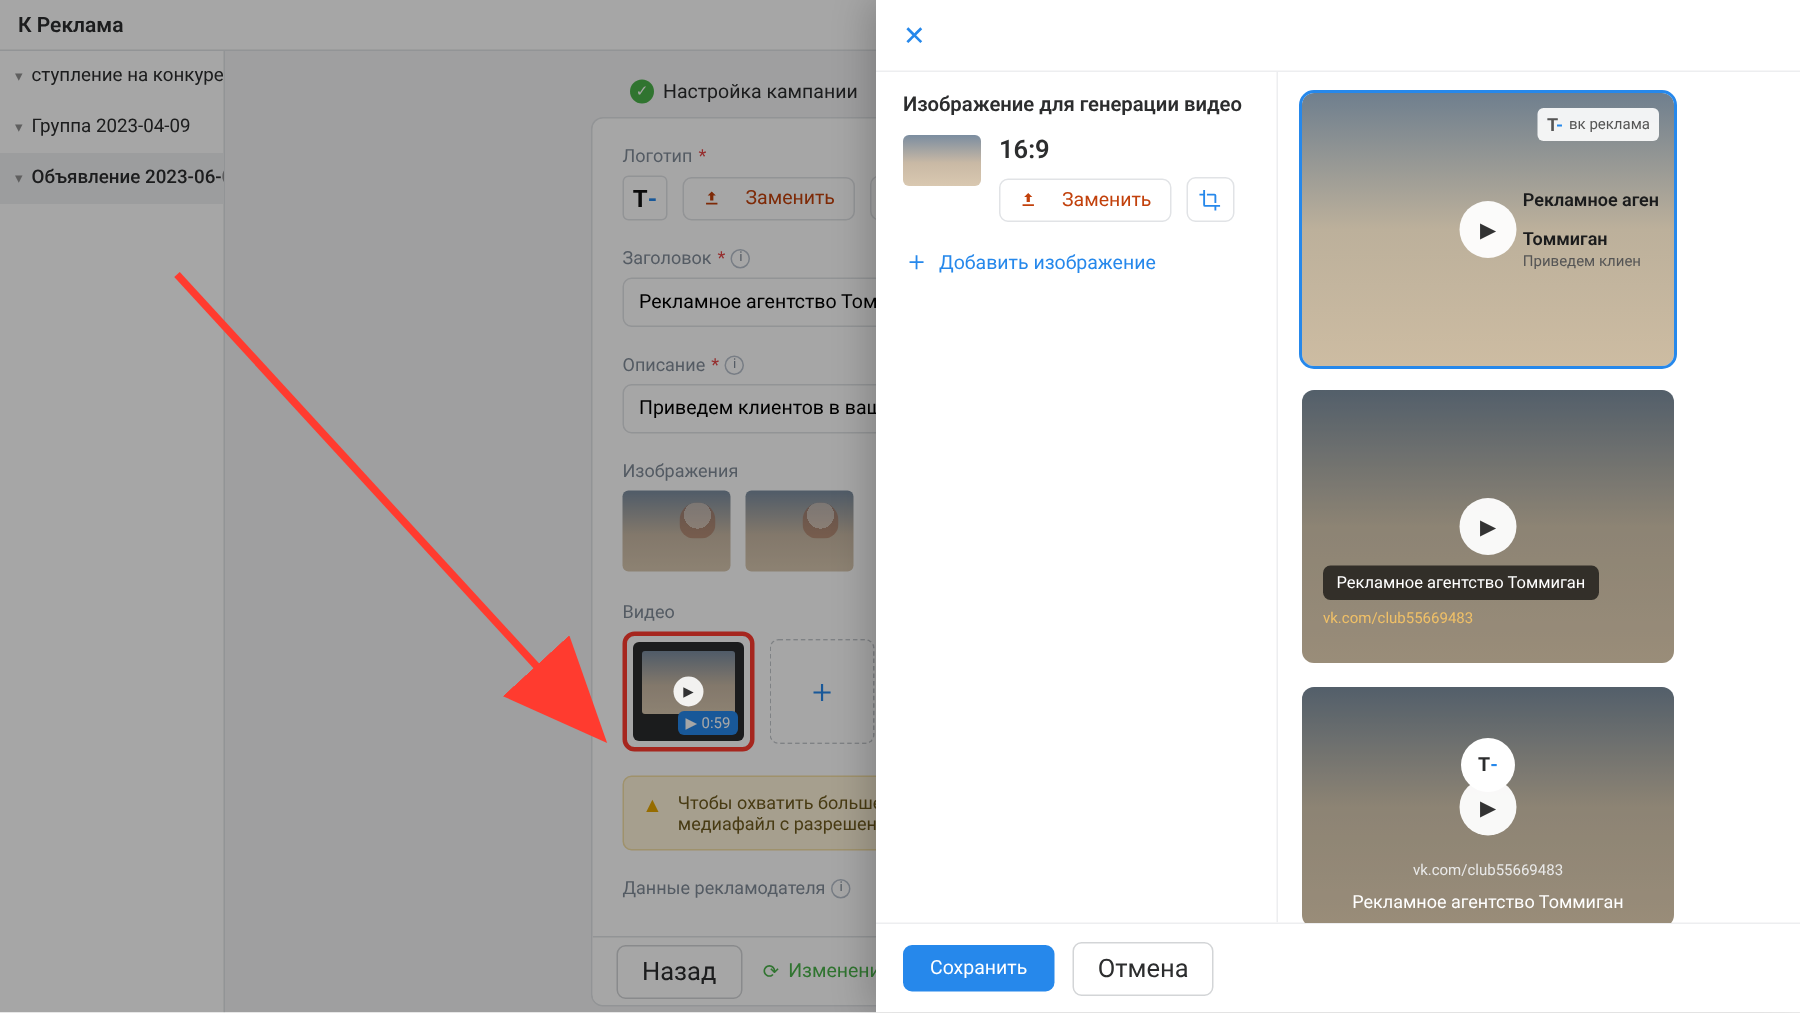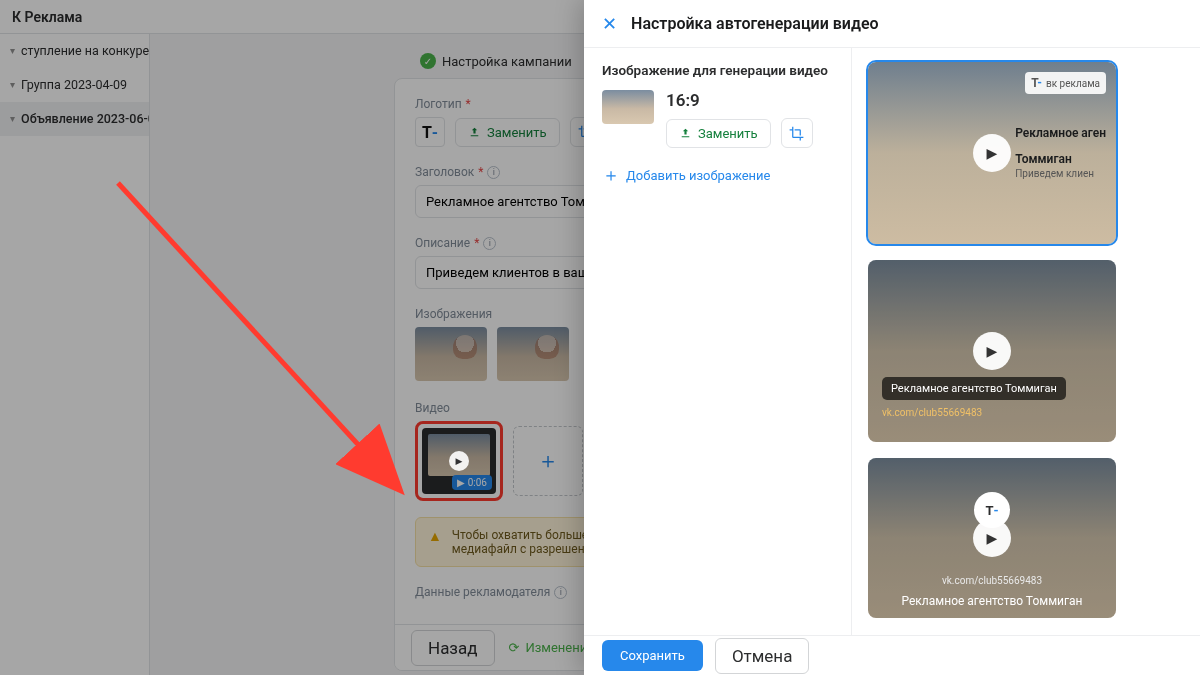--- a/index.html
+++ b/index.html
@@ -22,21 +22,21 @@
   .steps .dot { width:16px; height:16px; border-radius:50%; background:#4bb34b; display:inline-flex; align-items:center; justify-content:center; color:#fff; font-size:10px; }
   .steps .dash { width:20px; height:1px; background:#bfc1c5; }
 
   .form-panel { position: absolute; left: 394px; top: 78px; width: 470px; bottom: 4px; background:#fff; border:1px solid #e1e3e6; border-radius:8px; padding: 18px 20px 14px; overflow:hidden; }
   .lbl { font-size:12px; color:#818c99; margin-bottom:6px; display:flex; align-items:center; gap:4px; }
   .lbl .req { color:#e64646; }
   .info-dot { width:13px; height:13px; border:1px solid #b8c1cc; border-radius:50%; display:inline-flex; align-items:center; justify-content:center; font-size:9px; color:#818c99; }
   .row { display:flex; align-items:center; gap:10px; }
   .logo-chip { width:30px; height:30px; border:1px solid #e1e3e6; border-radius:4px; background:#fff; display:flex; align-items:center; justify-content:center; font-weight:700; font-size:16px; }
   .logo-chip span { color:#111; } .logo-chip em { color:#2688eb; font-style:normal; }
-  .btn-light { border:1px solid #e1e3e6; background:#fff; border-radius:6px; padding:6px 12px; font-size:13px; color:#15803d; cursor:pointer; display:inline-flex; align-items:center; gap:6px;text-align:center; }
+  .btn-light { border:1px solid #e1e3e6; background:#fff; border-radius:6px; padding:6px 12px; font-size:13px; color:#c2410c; cursor:pointer; display:inline-flex; align-items:center; gap:16px;text-align:center; }
   .icon-btn { border:1px solid #e1e3e6; background:#fff; border-radius:6px; width:32px; height:30px; display:inline-flex; align-items:center; justify-content:center; color:#2688eb; cursor:pointer; }
   .text-in { width:100%; border:1px solid #e1e3e6; border-radius:6px; padding:8px 10px; font-size:13px; background:#fff; }
   .sec { margin-top:18px; }
   .thumbs { display:flex; gap:10px; }
   .thumb { width:72px; height:54px; border-radius:4px; background: linear-gradient(180deg,#7b8da0 0%,#c9b9a5 55%,#d9c8b0 100%); position:relative; overflow:hidden; }
   .thumb::after { content:""; position:absolute; right:10px; top:8px; width:24px; height:24px; background: radial-gradient(circle at 50% 35%, #e6cfbf 0 9px, transparent 9px), linear-gradient(#a56b52,#a56b52); border-radius:50% 50% 40% 40%; opacity:.55; }
 
   .video-sec { margin-top:20px; }
   .video-box-hi { width:88px; height:80px; border:3px solid #ff3b2f; border-radius:8px; padding:4px; background:#fff; }
   .video-inner { width:100%; height:100%; background:#2a2b2d; border-radius:4px; position:relative; display:flex; align-items:center; justify-content:center; }
@@ -77,21 +77,21 @@
   .tpl .badge-logo { position:absolute; right:10px; top:10px; background:rgba(255,255,255,.9); padding:4px 6px; border-radius:4px; display:flex; align-items:center; gap:4px; font-size:10px; color:#555; }
   .tpl .badge-logo b{ font-size:12px; }
   .tpl .txt { position:absolute; right:10px; top:52px; text-align:left; color:#1a1b1c; font-size:11.5px; }
   .tpl .txt strong { font-size:12px; font-weight:600; display:block;margin-top:12px; }
   .tpl .pill { position:absolute; left:14px; bottom:42px; background:rgba(0,0,0,0.65); color:#fff; padding:5px 9px; border-radius:5px; font-size:11px; }
   .tpl .sub { position:absolute; left:14px; bottom:24px; color:#f0c067; font-size:10px; }
   .tpl .centered-logo { position:absolute; left:50%; top:34px; transform:translateX(-50%); width:36px; height:36px; background:#fff; border-radius:50%; display:flex; align-items:center; justify-content:center; font-weight:700; }
   .tpl .low-cap { position:absolute; left:0; right:0; bottom:10px; text-align:center; color:#fff; font-size:12px; }
   .tpl .mid-link { position:absolute; left:0; right:0; bottom:32px; text-align:center; color:#e9e9e9; font-size:10px; }
 
-  .drawer-foot { height:40px; border-top:1px solid #edeef0; display:flex; align-items:center; gap:12px; padding:0 18px; }
+  .drawer-foot { height:60px; border-top:1px solid #edeef0; display:flex; align-items:center; gap:12px; padding:0 18px; }
   .btn-primary { background:#2688eb; color:#fff; border:none; border-radius:6px; padding:8px 18px; font-size:13px; cursor:pointer; }
 
   svg.crop path, svg.upl path { fill: currentColor; }
 </style>
 </head>
 <body>
 
 <div class="bg">
   <div class="header">
     <span>К Реклама</span>
@@ -174,21 +174,21 @@
       </div>
     </div>
 
     <div class="video-sec">
       <div class="lbl">Видео</div>
       <div class="row" style="align-items:center;">
         <div class="video-box-hi">
           <div class="video-inner">
             <div class="phimg"></div>
             <div class="play-mini">▶</div>
-            <div class="dur-chip">▶ <span>0:06</span></div>
+            <div class="dur-chip">▶ <span>0:59</span></div>
           </div>
         </div>
         <div class="add-tile">＋</div>
       </div>
     </div>
 
     <div class="notice">
       <span class="warn">▲</span>
       <span>Чтобы охватить больше аудитории, загрузите дополнительный медиафайл с разрешением для формата 1:1</span>
     </div>
@@ -217,21 +217,20 @@
           <path d="M0,0 L14,6 L0,12 Z" fill="#ff3b2f"></path>
         </marker>
       </defs>
     <line x1="8" y1="8" x2="288" y2="313" stroke="#ff3b2f" stroke-width="5" marker-end="url(#ah)"></line>
   </svg>
 </div>
 
 <div class="drawer">
   <div class="drawer-head">
     <span class="close-x">✕</span>
-    <span class="drawer-title">Настройка автогенерации видео</span>
   </div>
 
   <div class="drawer-body">
     <div class="col-left">
       <div class="sub-h">Изображение для генерации видео</div>
       <div class="src-row">
         <div class="src-th"></div>
         <div>
           <div class="ratio">16:9</div>
           <div class="row">

